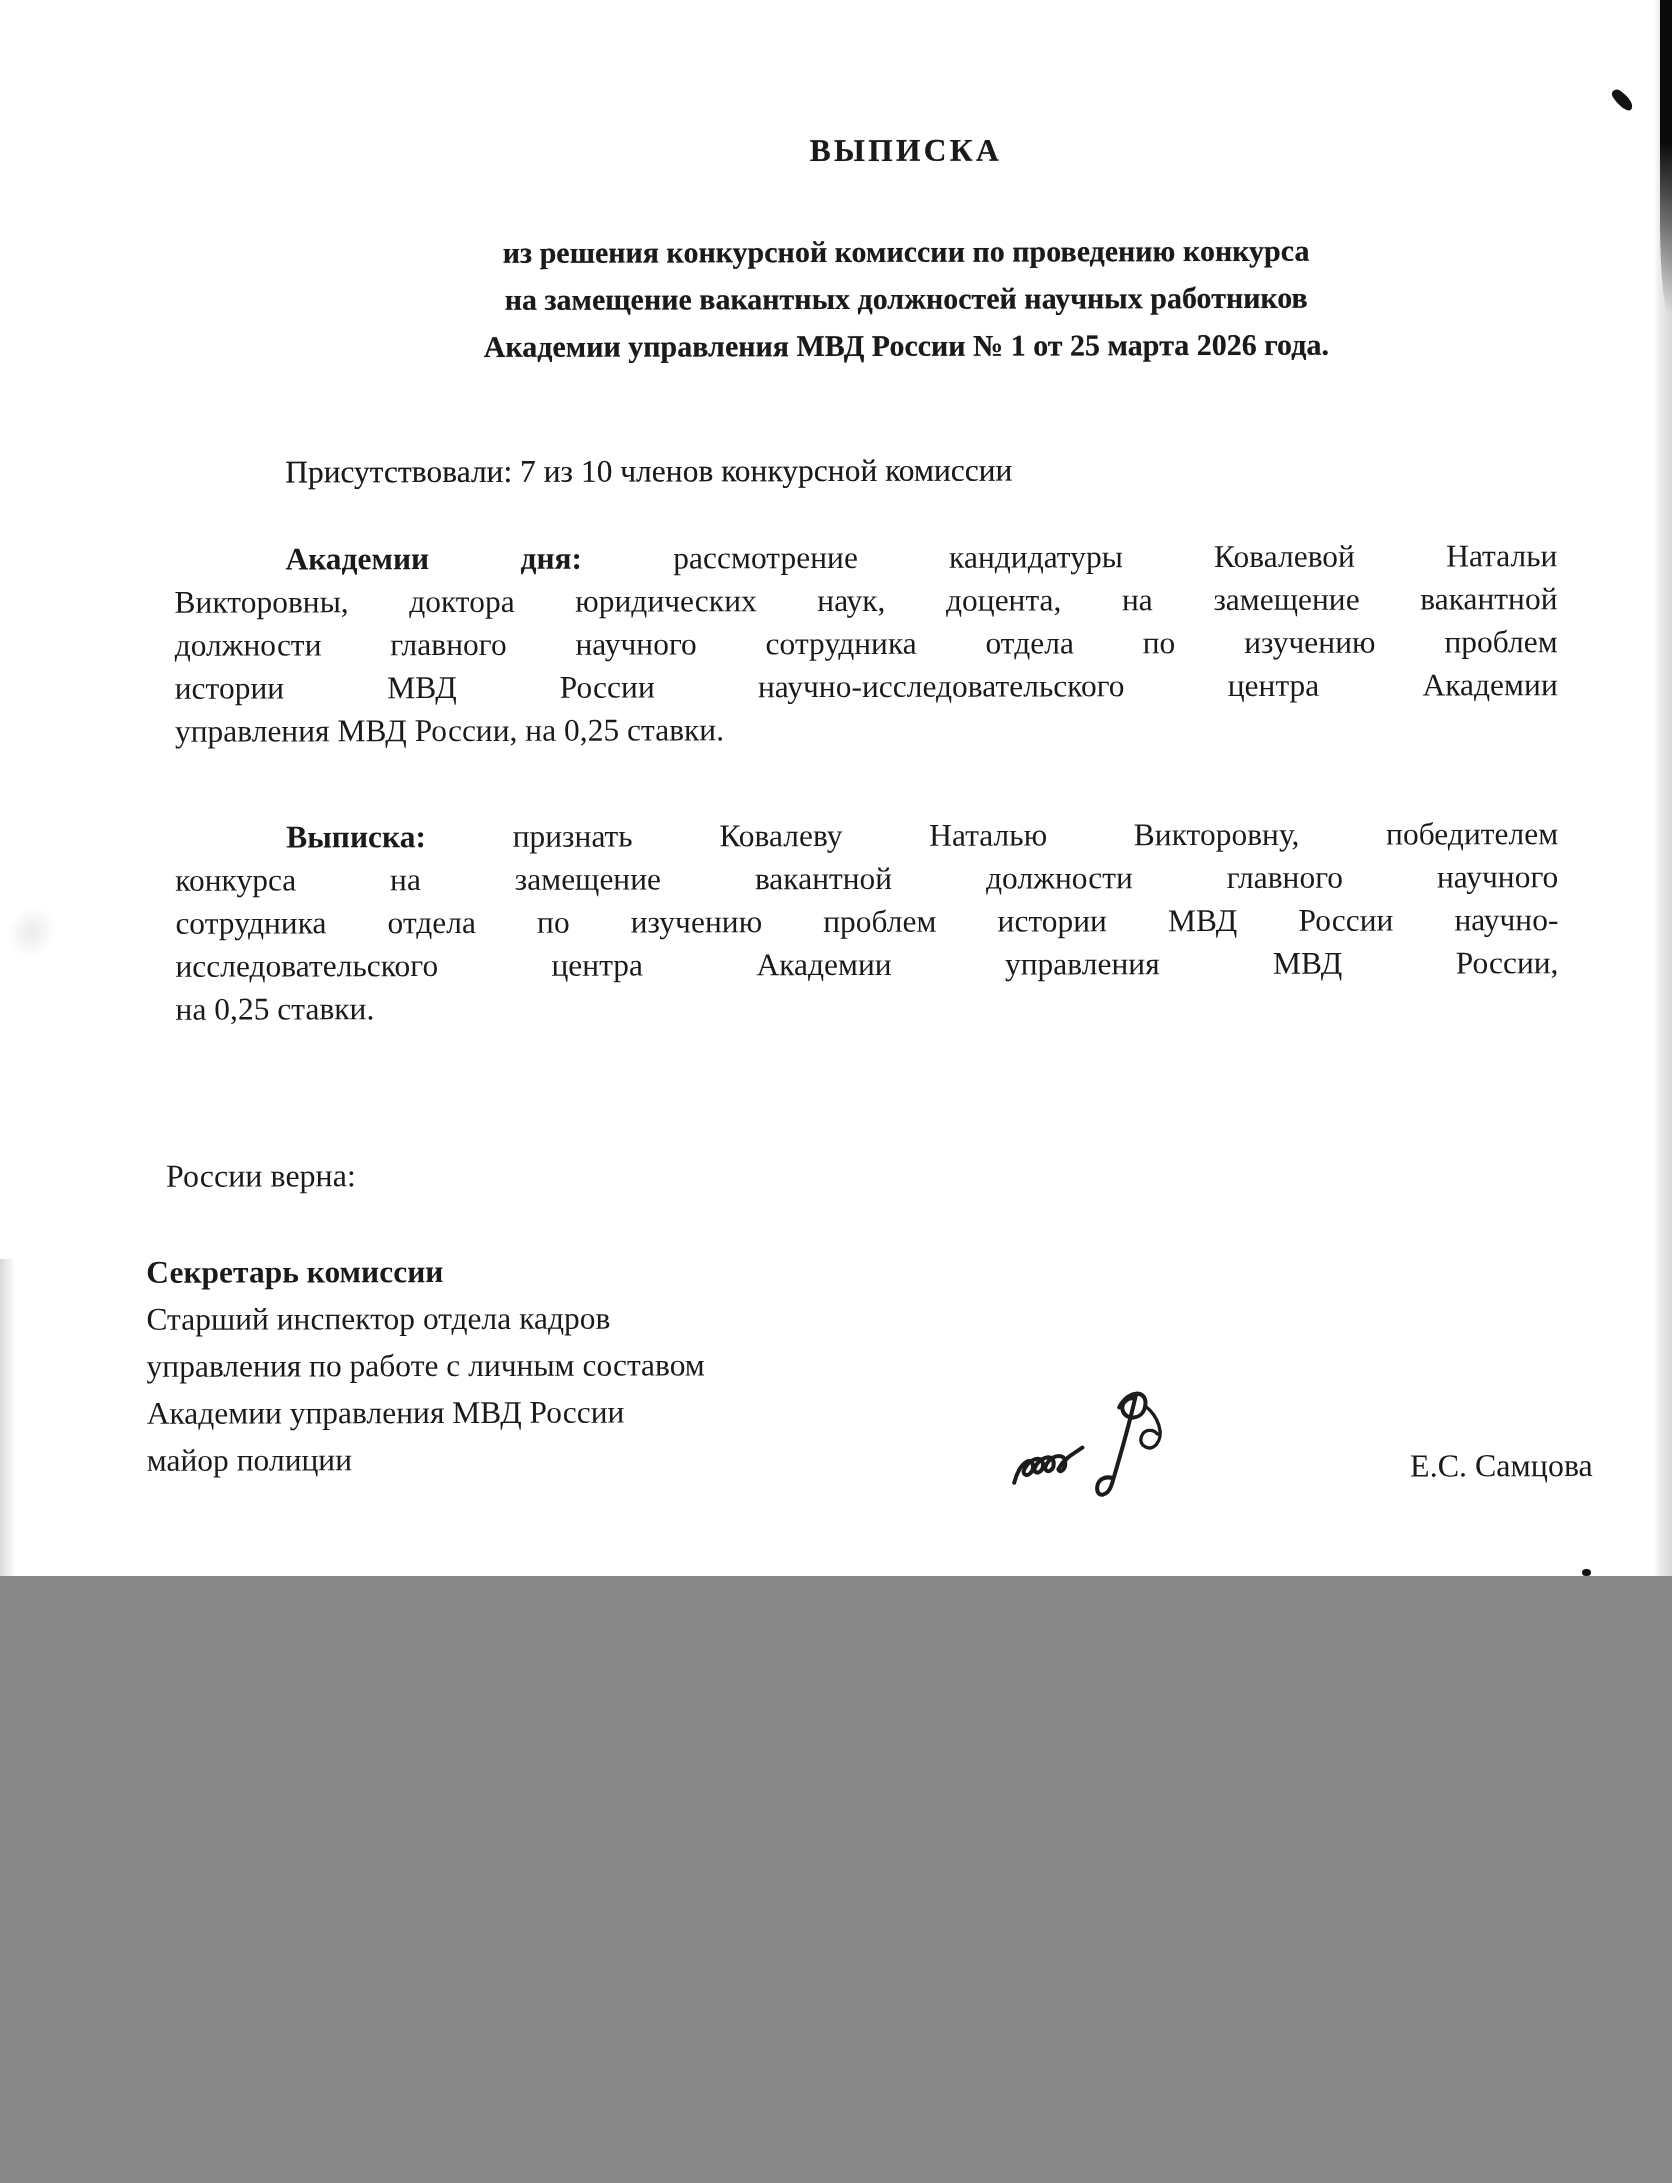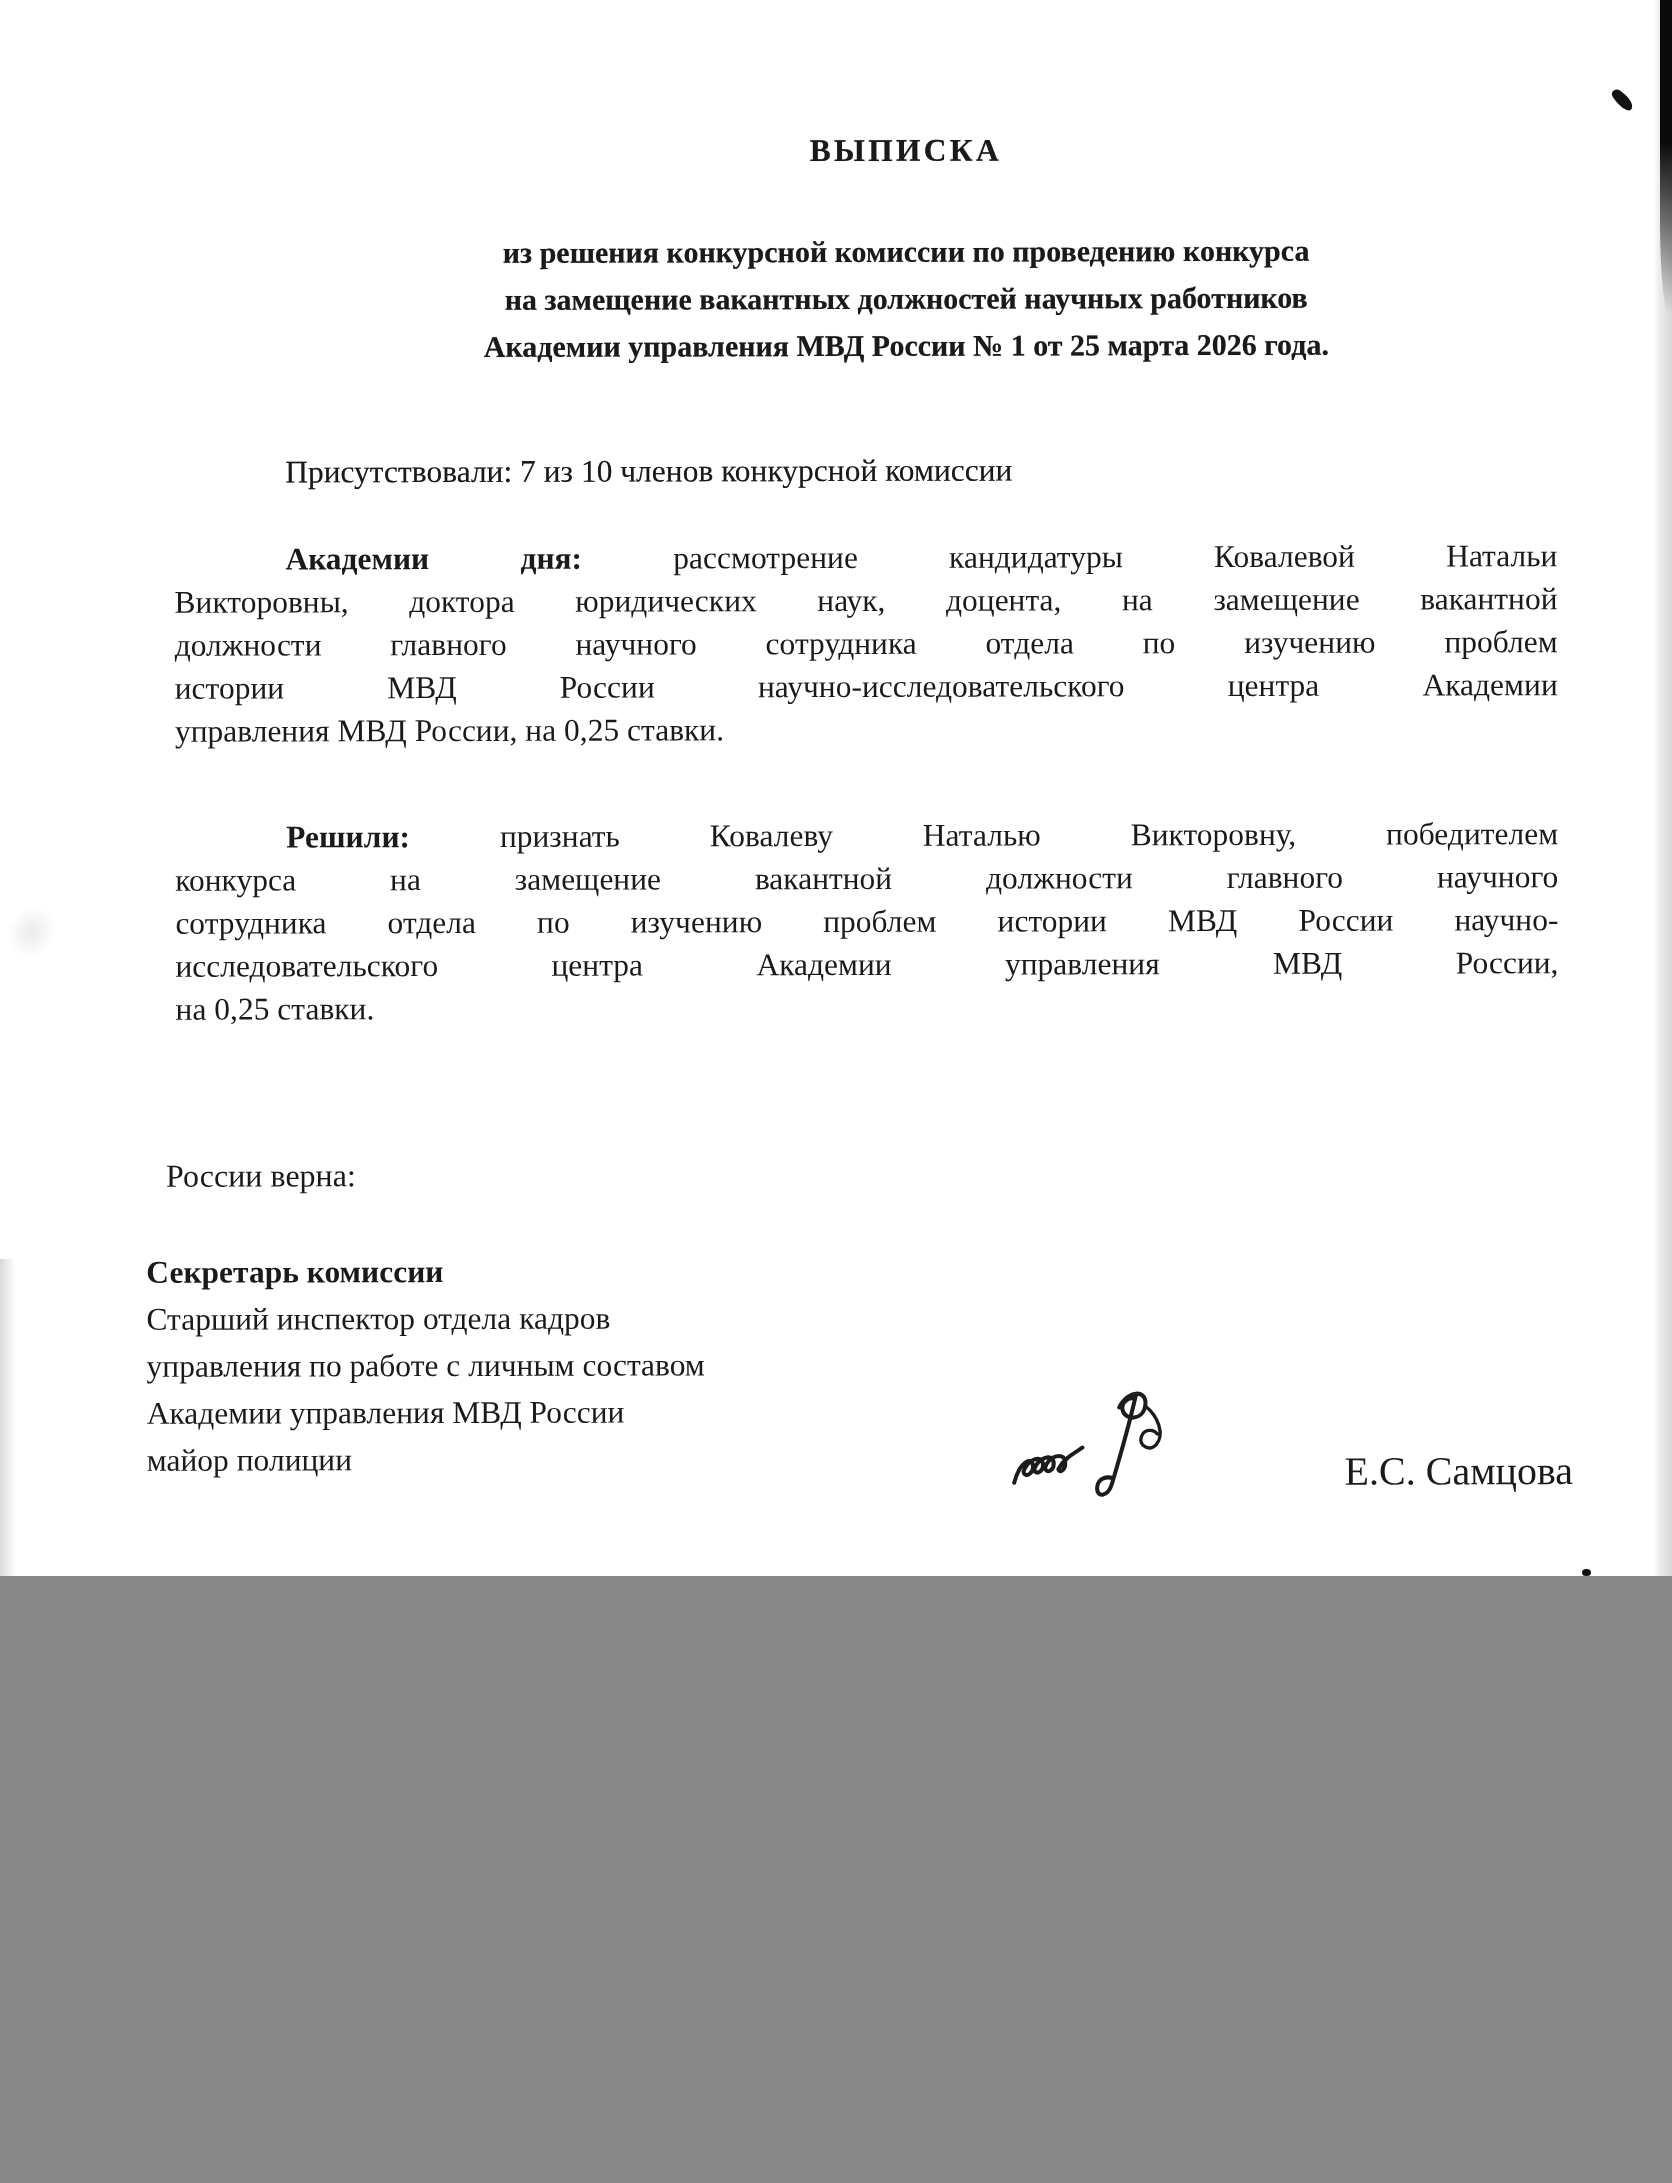--- a/index.html
+++ b/index.html
@@ -40,21 +40,21 @@
     font-size:32px;white-space:nowrap;
   }
   .sigblock{
     position:absolute;top:1247px;left:145px;
     font-size:31.5px;line-height:47px;white-space:nowrap;
   }
   .sigblock .bold{font-weight:bold;}
   .signature{position:absolute;top:1384px;left:1003px;width:221px;height:134px;}
   .name{
     position:absolute;top:1449px;left:1323px;width:268px;
-    font-size:40px;text-align:center;white-space:nowrap;
+    font-size:32px;text-align:right;white-space:nowrap;
   }
   
   .edge-right{
     position:absolute;top:0;right:0;width:19px;height:2183px;
     background:linear-gradient(to right,rgba(0,0,0,0) 0%,rgba(0,0,0,.08) 30%,rgba(0,0,0,.16) 100%);
   }
   .corner-shadow{
     position:absolute;top:0;right:0;width:13.4px;height:315px;
     background:linear-gradient(to bottom,#0a0a0a 0%,#0a0a0a 45%,rgba(10,10,10,0) 100%);
     border-bottom-left-radius:70% 30%;
@@ -92,21 +92,21 @@
 
     <div class="para agenda">
       <div class="jline first"><b class="lead">Академии дня:</b><span> рассмотрение кандидатуры Ковалевой Натальи</span></div>
       <div class="jline">Викторовны, доктора юридических наук, доцента, на замещение вакантной</div>
       <div class="jline">должности главного научного сотрудника отдела по изучению проблем</div>
       <div class="jline">истории МВД России научно-исследовательского центра Академии</div>
       <div class="lline">управления МВД России, на 0,25 ставки.</div>
     </div>
 
     <div class="para resolution">
-      <div class="jline first"><b class="lead">Решили:</b><span> признать Ковалеву Наталью Викторовну, победителем</span></div>
+      <div class="jline first"><b class="lead">Выписка:</b><span> признать Ковалеву Наталью Викторовну, победителем</span></div>
       <div class="jline">конкурса на замещение вакантной должности главного научного</div>
       <div class="jline">сотрудника отдела по изучению проблем истории МВД России научно-</div>
       <div class="jline">исследовательского центра Академии управления МВД России,</div>
       <div class="lline">на 0,25 ставки.</div>
     </div>
 
     <div class="certify">России верна:</div>
 
     <div class="sigblock">
       <div class="bold">Секретарь комиссии</div>

